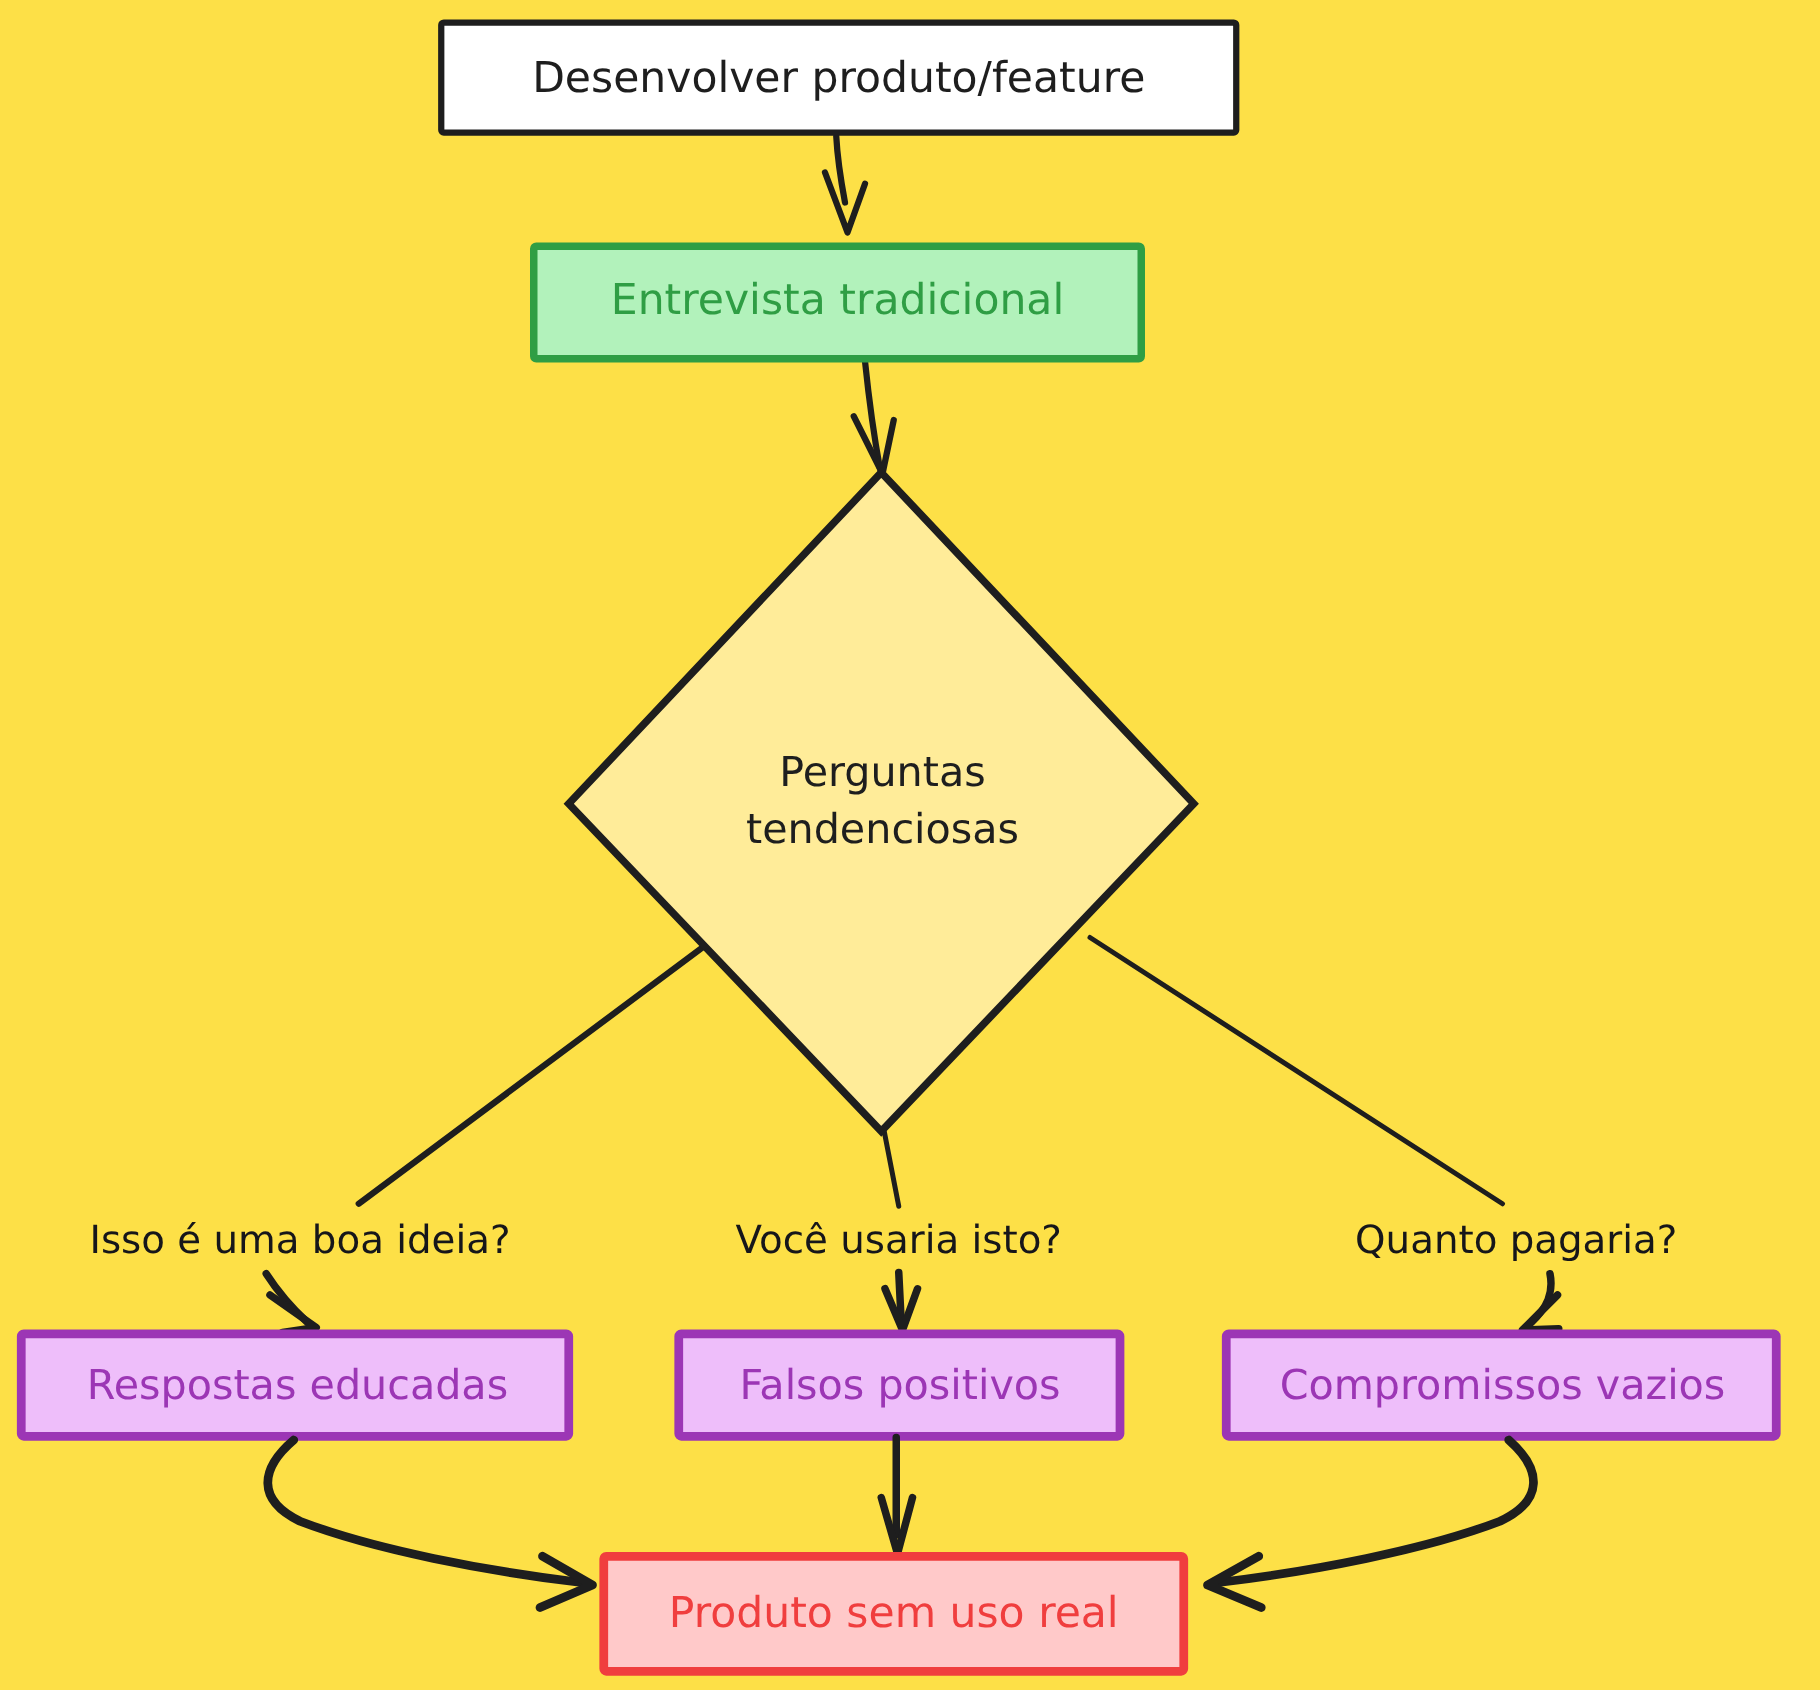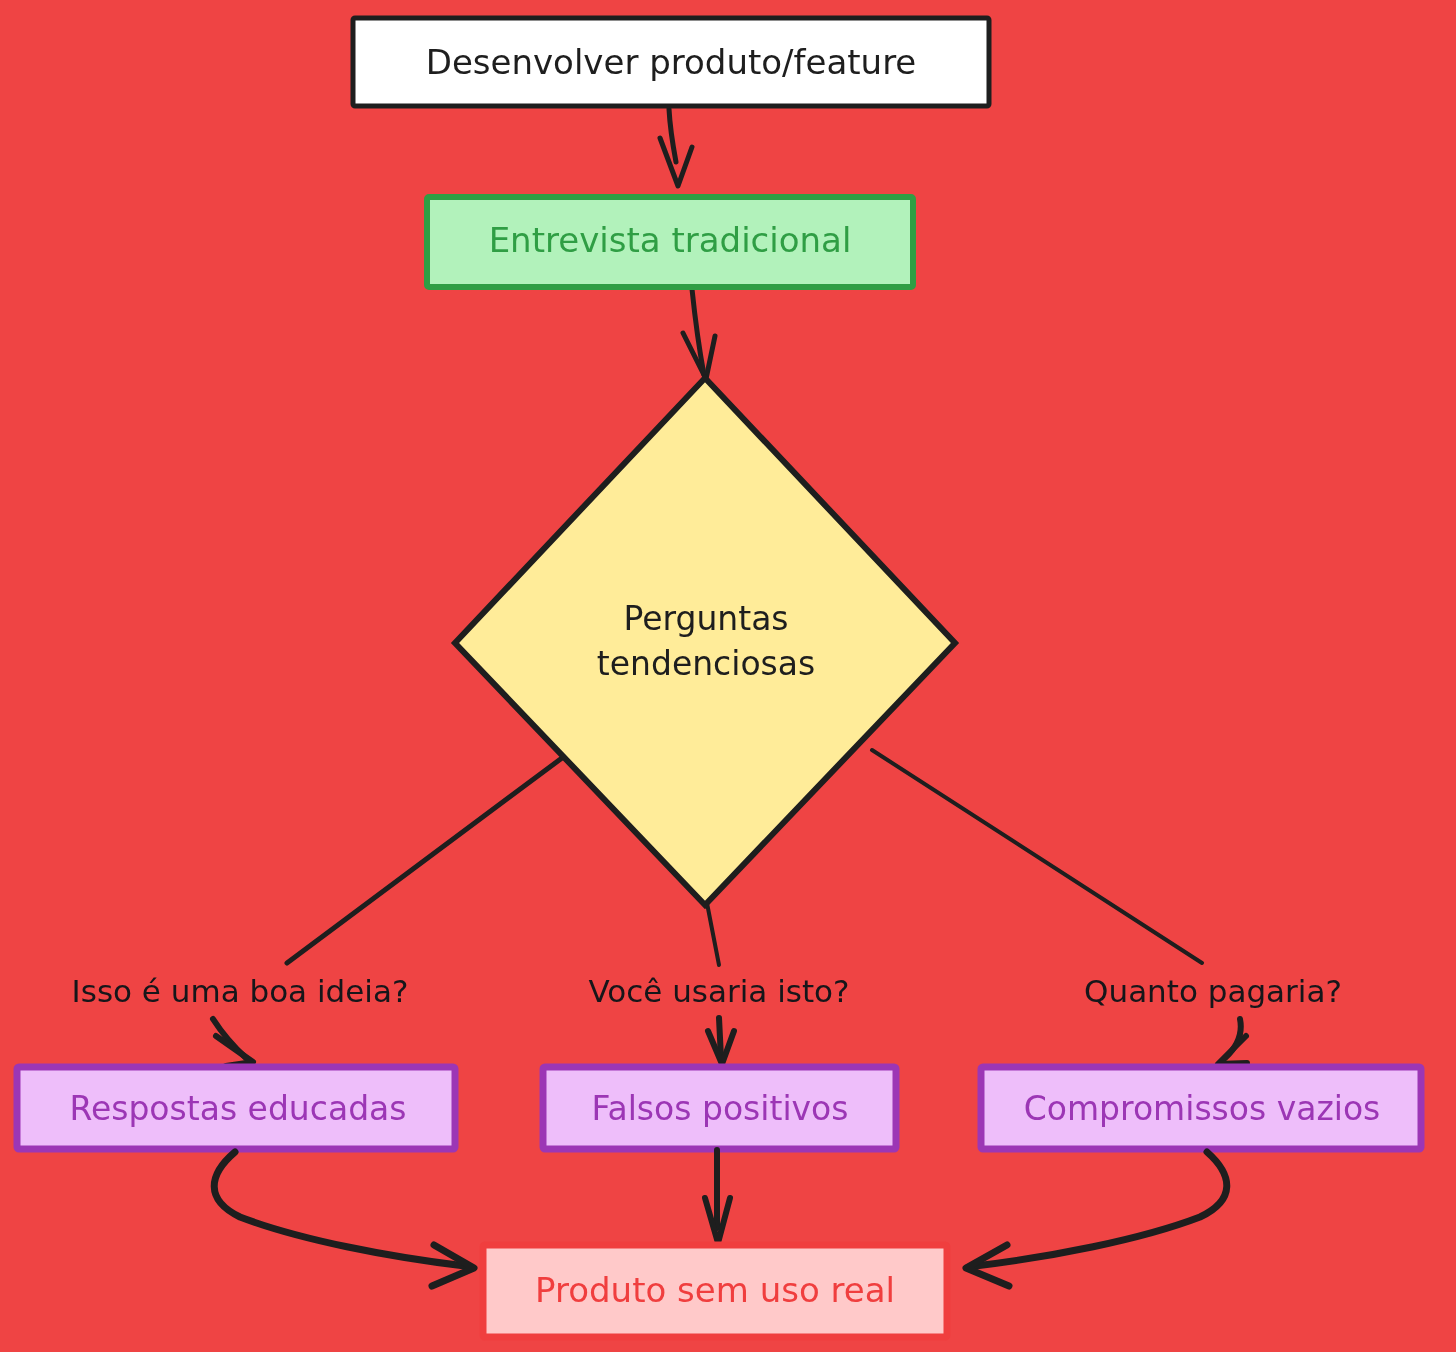--- a/index.html
+++ b/index.html
@@ -10,21 +10,21 @@
   body {
     width: 1456px; height: 1352px;
     font-family: "DejaVu Sans", sans-serif;
     overflow: hidden;
     position: relative;
   }
   #diagram-root {
     position: relative;
     width: 1456px;
     height: 1352px;
-    background: #ef4444;
+    background: #fde047;
   }
   svg#flow {
     position: absolute;
     top: 0; left: 0;
     width: 1456px;
     height: 1352px;
     display: block;
   }
   .node-text {
     font-family: "DejaVu Sans", sans-serif;

